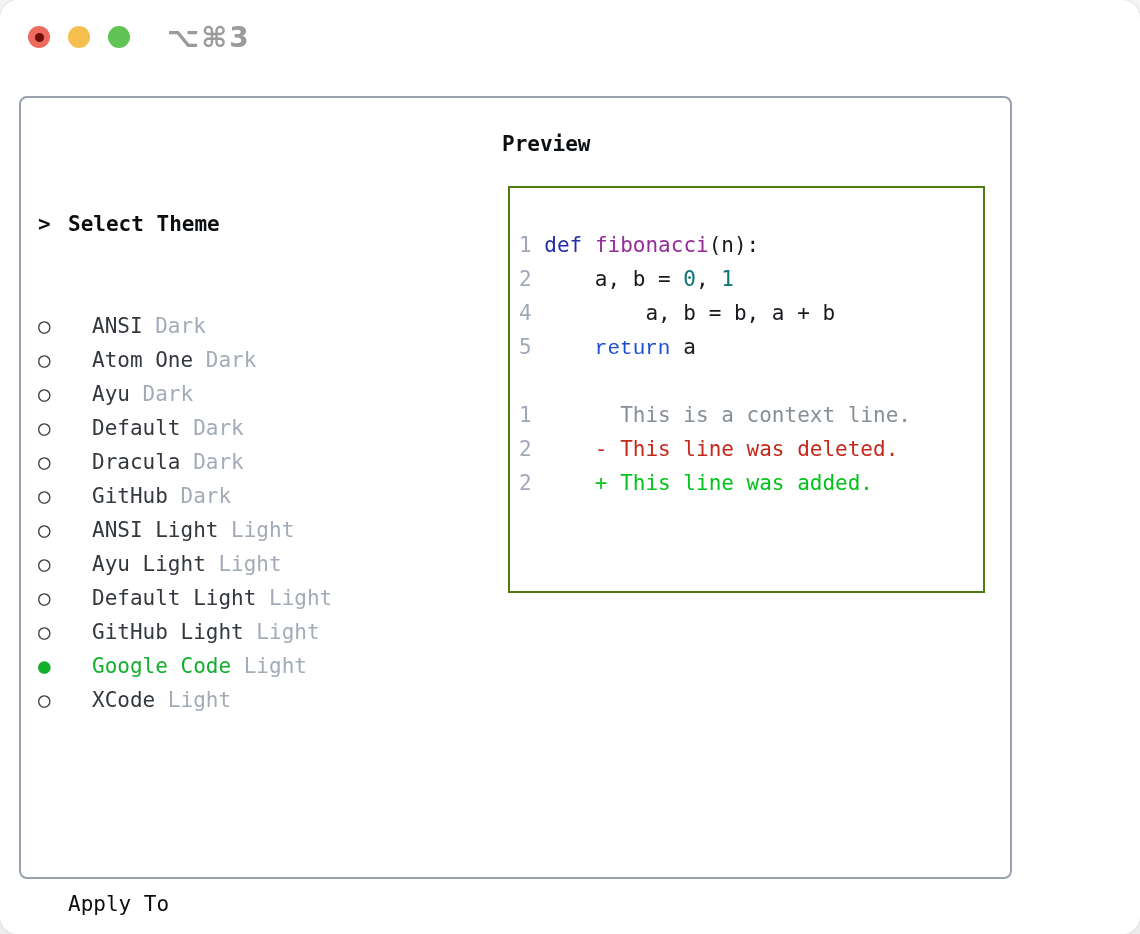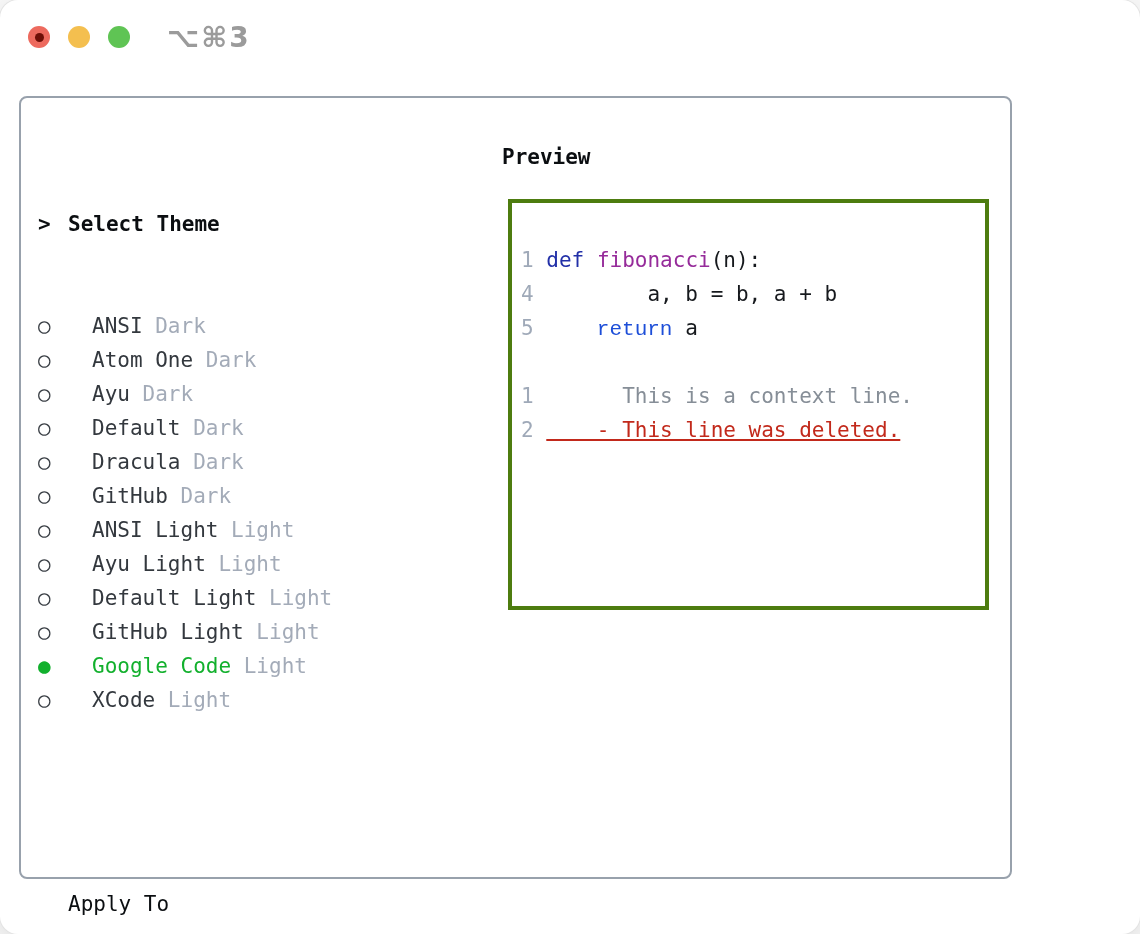--- a/index.html
+++ b/index.html
@@ -39,37 +39,37 @@
   }
   .row{height:34px;}
   .marker{display:inline-block;width:30px;color:#3a3f45;}
   .cursor{font-weight:bold;color:#0b0e11;}
   .head-label{font-weight:bold;color:#0b0e11;}
   .plain-head{color:#0b0e11;}
   .iname{color:#33383e;margin-left:24px;}
   .variant{color:#a3abb8;margin-top:9px;}
   .item.selected .iname,.item.selected .marker{color:#12b02d;}
   
-  .right-col{position:absolute;left:479px;top:42px;}
+  .right-col{position:absolute;left:479px;top:29px;}
   .preview-title{font-size:21px;line-height:34px;font-weight:bold;color:#0b0e11;padding-left:2px;}
   .preview-box{
     margin-top:25px;margin-left:8px;
     width:464px;height:363px;
-    border:4px solid #4d7c0f;background:#fff;
+    border:2px solid #4d7c0f;background:#fff;
     padding:40px 0 0 9px;
   }
   .crow{font-size:21px;line-height:34px;height:34px;white-space:pre;}
   .ln{display:inline-block;width:1ch;margin-right:1ch;text-align:right;color:#9fa9b8;}
   .pl{color:#16191d;}
   .kw{color:#2230a8;}
   .kw2{color:#1d4ed8;font-family:Liberation Mono, monospace;}
   .fn{color:#962b9a;}
   .num{color:#0d7373;}
   .context{color:#868e97;}
-  .deleted{color:#c2291b;text-decoration:underline;}
+  .deleted{color:#c2291b;}
   .added{color:#02c319;}
 </style>
 </head>
 <body>
 
 <div class="window">
 
   <div class="titlebar">
     <div class="lights">
       <span class="tl red">
@@ -91,25 +91,27 @@
       
       
       
     </div>
 
     <div class="right-col">
       <div class="preview-title">Preview</div>
       <div class="preview-box">
         <div id="code-lines">
             <div class="crow"><span class="ln">1</span><span class="kw">def</span><span class="pl"> </span><span class="fn">fibonacci</span><span class="pl">(n):</span></div>
+            <div class="crow"><span class="ln">2</span><span class="pl">    a, b = </span><span class="num">0</span><span class="pl">, </span><span class="num">1</span></div>
             <div class="crow"><span class="ln">4</span><span class="pl">        a, b = b, a + b</span></div>
             <div class="crow"><span class="ln">5</span><span class="pl">    </span><span class="kw2">return</span><span class="pl"> a</span></div>
           </div>
         <div class="crow"></div>
         <div id="diff-lines">
             <div class="crow"><span class="ln">1</span><span class="context">      This is a context line.</span></div>
             <div class="crow"><span class="ln">2</span><span class="deleted">    - This line was deleted.</span></div>
+            <div class="crow"><span class="ln">2</span><span class="added">    + This line was added.</span></div>
           </div>
       </div>
     </div>
 
   </div>
 </div>
 
 </body></html>

